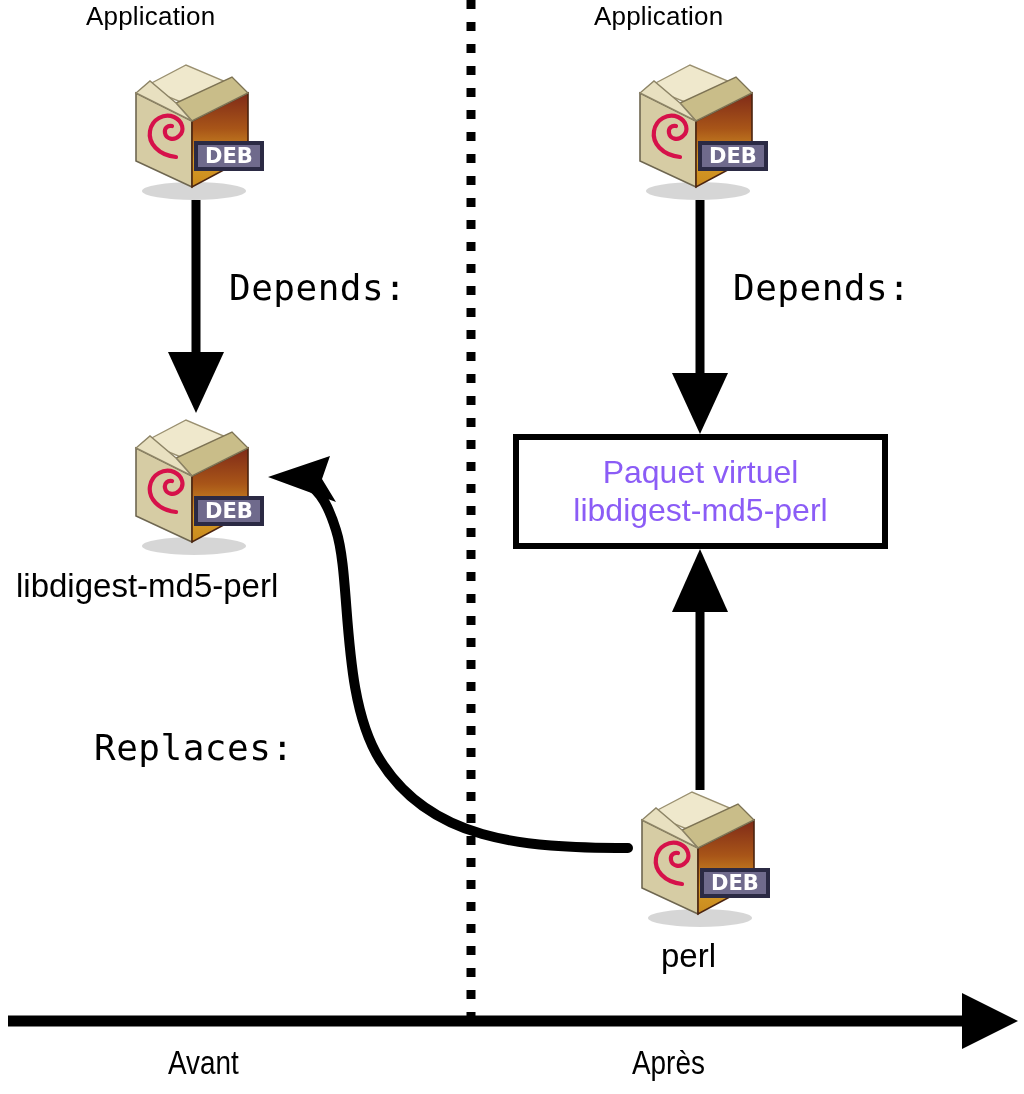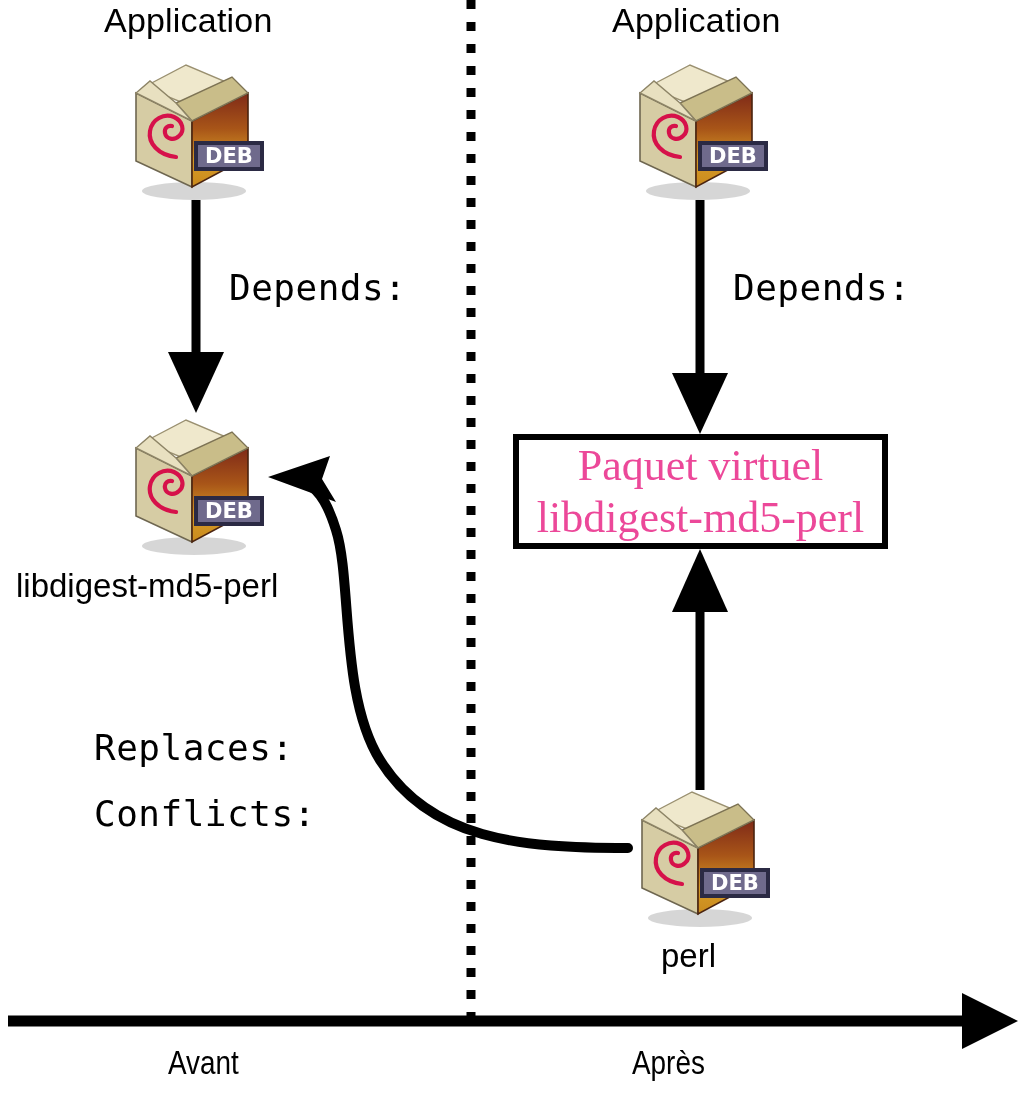--- a/index.html
+++ b/index.html
@@ -27,23 +27,22 @@
   .label-mono {
     position: absolute;
     color: #000000;
     font-family: "DejaVu Sans Mono", "Liberation Mono", monospace;
     white-space: nowrap;
     line-height: 1.1;
     text-align: center;
   }
 
   .app-title {
-    font-size: 34px;
+    font-size: 26px;
     letter-spacing: 0.2px;
-    margin-left: 18px;
   }
   .pkg-caption {
     font-size: 33px;
   }
   .rel-text {
     font-size: 36px;
     letter-spacing: 0.5px;
   }
   .axis-label {
     font-size: 34px;
@@ -60,23 +59,23 @@
     height: 115px;
     border: 6px solid #000000;
     box-sizing: border-box;
     background: #ffffff;
     display: flex;
     flex-direction: column;
     align-items: center;
     justify-content: center;
   }
   .vbox-line {
-    font-family: Liberation Serif, serif;
-    font-size: 44px;
-    color: #ec4899;
+    font-family: Liberation Sans, sans-serif;
+    font-size: 32px;
+    color: #8b5cf6;
     line-height: 1.18;
     white-space: nowrap;
   }
 
   
   .pkg-icon {
     position: absolute;
     width: 160px;
     height: 160px;
   }
@@ -181,21 +180,20 @@
         <rect x="84" y="100" width="62" height="22" fill="#6f6a8c"></rect>
         <text x="115" y="118" font-family="DejaVu Sans, sans-serif" font-size="21" font-weight="bold" fill="#ffffff" text-anchor="middle">DEB</text>
       </g>
     </svg>
   </div>
 
   <div class="label-sans pkg-caption" style="left:16px; top:568px;">libdigest-md5-perl</div>
 
   <div class="label-mono rel-text" style="left:94px; top:728px;">Replaces:</div>
 
-  <div class="label-mono rel-text" style="left:94px; top:794px;">Conflicts:</div>
 
   <div class="label-sans app-title" style="left:594px; top:2px;">Application</div>
 
   <div class="pkg-icon" style="left:618px; top:45px;">
     <svg viewBox="0 0 160 160">
       <ellipse cx="80" cy="146" rx="52" ry="9" fill="#000000" opacity="0.16"></ellipse>
       <polygon points="30,42 72,20 124,42 84,64" fill="#efe8cc" stroke="#9a9070" stroke-width="1.4"></polygon>
       <polygon points="22,48 78,76 78,142 22,116" fill="#d6cca4" stroke="#6e6650" stroke-width="1.6"></polygon>
       <polygon points="78,76 134,48 134,112 78,142" fill="url(#sideGrad)" stroke="#4a2410" stroke-width="1.6"></polygon>
       <polygon points="78,76 134,48 118,32 62,58" fill="#c9bd89" stroke="#7d7354" stroke-width="1.4"></polygon>

